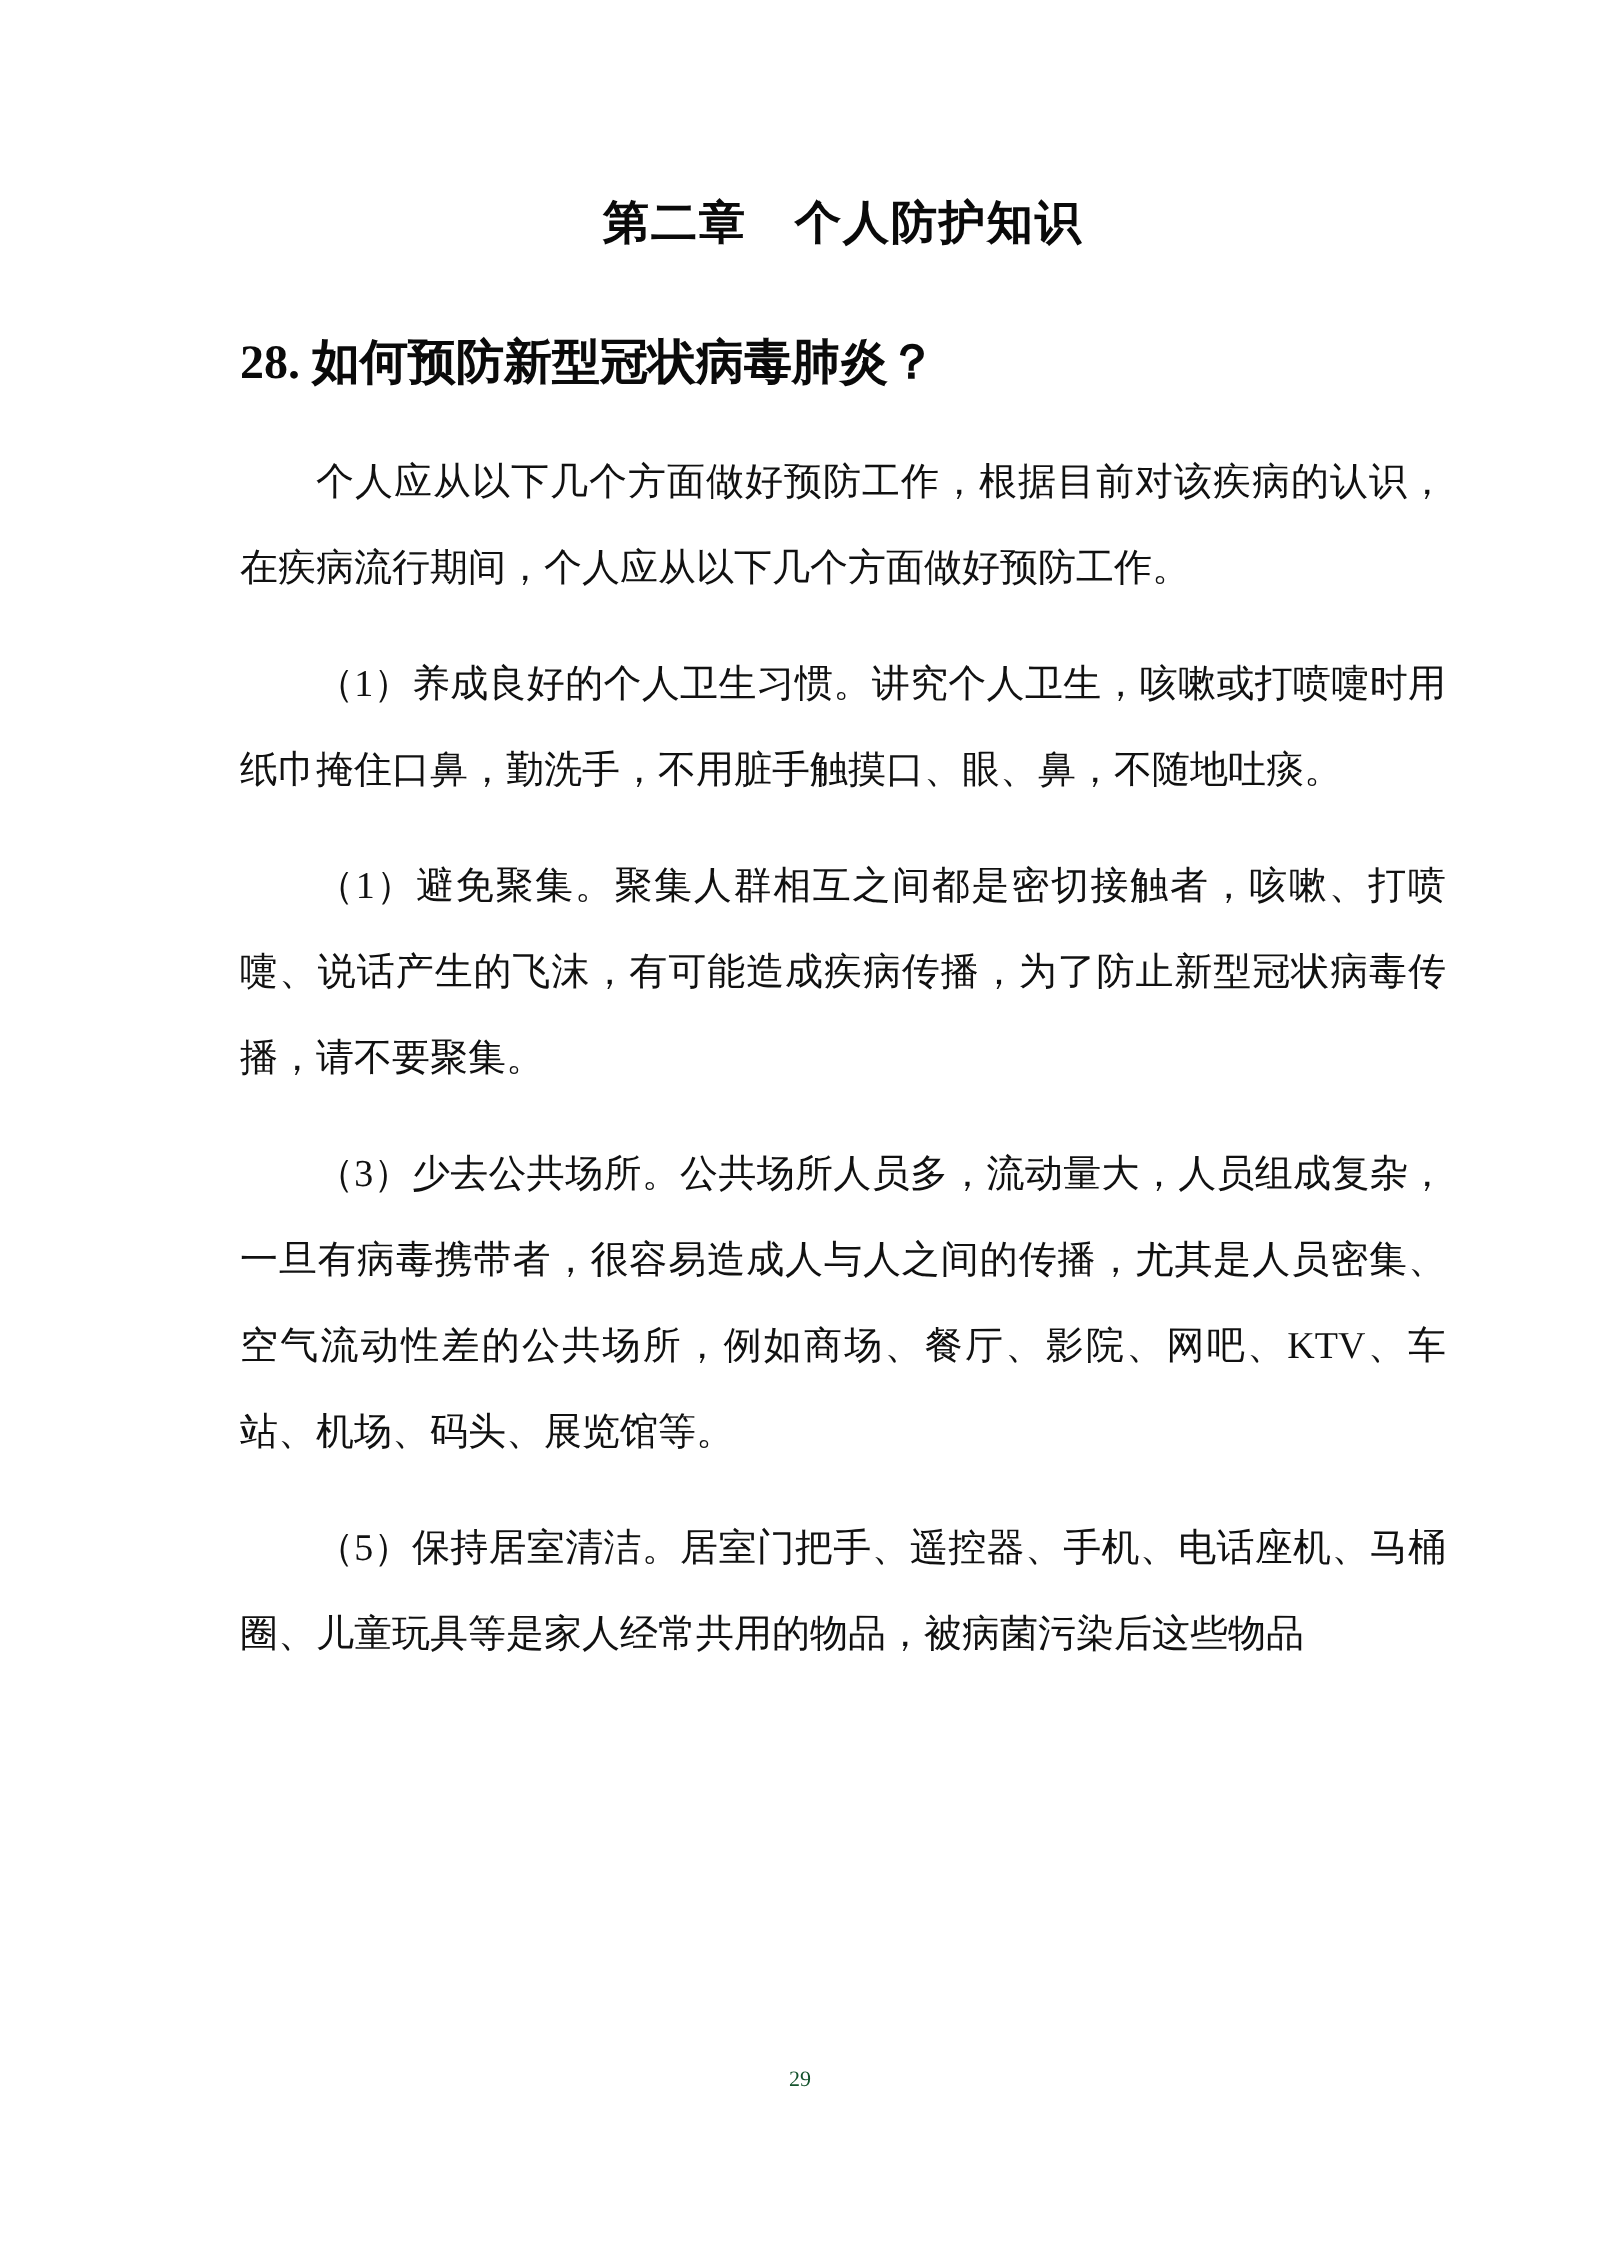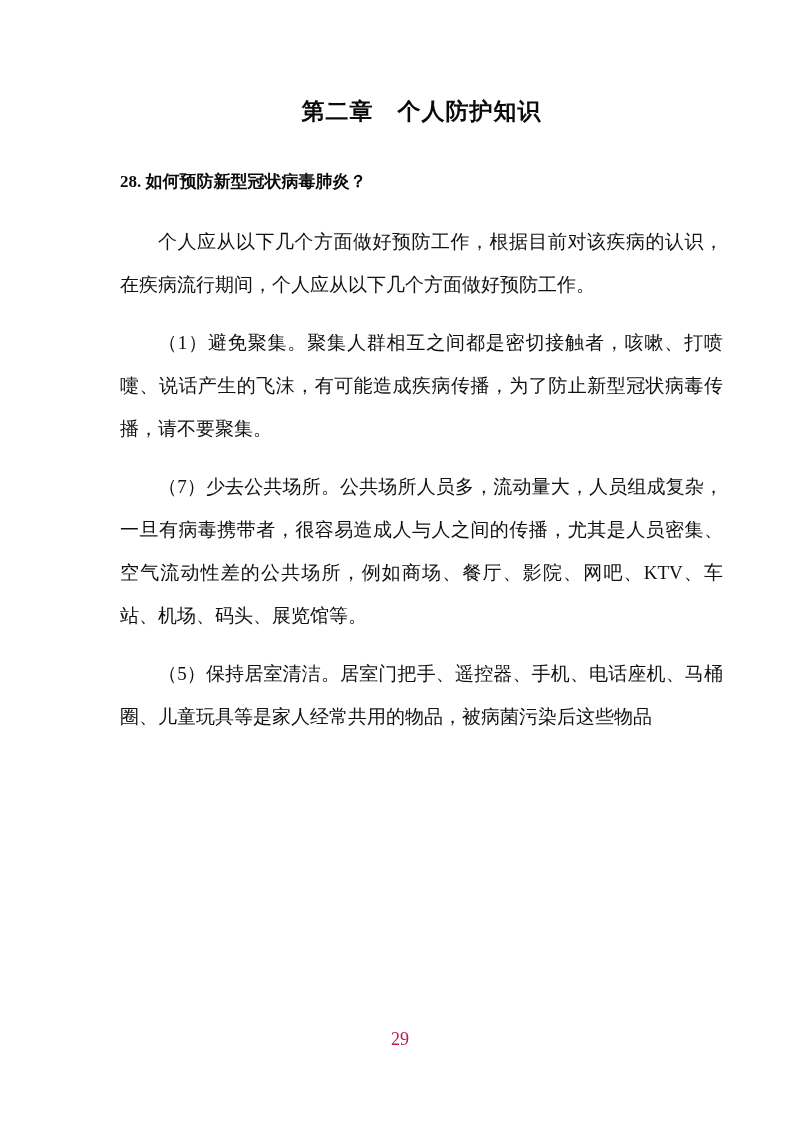--- a/index.html
+++ b/index.html
@@ -25,21 +25,21 @@
     font-family: "Liberation Sans", "DejaVu Sans", sans-serif;
     font-weight: bold;
     font-size: 23px;
     line-height: 32px;
     letter-spacing: 1px;
     color: #0a0a0a;
   }
   .question-heading {
     margin-top: 43px;
     font-weight: bold;
-    font-size: 17px;
+    font-size: 24px;
     line-height: 24px;
     color: #0a0a0a;
   }
   .body-paragraph {
     margin-top: 15px;
     font-size: 19px;
     line-height: 43px;
     text-align: justify;
     text-justify: inter-ideograph;
     text-indent: 2em;
@@ -49,39 +49,40 @@
     margin-top: 26px;
   }
   .page-footer {
     position: absolute;
     left: 0;
     top: 1030px;
     width: 800px;
     text-align: center;
   }
   .page-number {
-    font-size: 18px;
+    font-size: 11px;
     line-height: 18px;
-    color: #be185d;
+    color: #14532d;
   }
 </style>
 </head>
 <body>
 
 <div class="page">
   <div class="chapter-title">第二章　个人防护知识</div>
 
   <div class="question-heading">28. 如何预防新型冠状病毒肺炎？</div>
 
   <p class="body-paragraph first">个人应从以下几个方面做好预防工作，根据目前对该疾病的认识，在疾病流行期间，个人应从以下几个方面做好预防工作。</p>
 
+  <p class="body-paragraph">（1）养成良好的个人卫生习惯。讲究个人卫生，咳嗽或打喷嚏时用纸巾掩住口鼻，勤洗手，不用脏手触摸口、眼、鼻，不随地吐痰。</p>
 
   <p class="body-paragraph">（1）避免聚集。聚集人群相互之间都是密切接触者，咳嗽、打喷嚏、说话产生的飞沫，有可能造成疾病传播，为了防止新型冠状病毒传播，请不要聚集。</p>
 
-  <p class="body-paragraph">（7）少去公共场所。公共场所人员多，流动量大，人员组成复杂，一旦有病毒携带者，很容易造成人与人之间的传播，尤其是人员密集、空气流动性差的公共场所，例如商场、餐厅、影院、网吧、KTV、车站、机场、码头、展览馆等。</p>
+  <p class="body-paragraph">（3）少去公共场所。公共场所人员多，流动量大，人员组成复杂，一旦有病毒携带者，很容易造成人与人之间的传播，尤其是人员密集、空气流动性差的公共场所，例如商场、餐厅、影院、网吧、KTV、车站、机场、码头、展览馆等。</p>
 
 
   <p class="body-paragraph">（5）保持居室清洁。居室门把手、遥控器、手机、电话座机、马桶圈、儿童玩具等是家人经常共用的物品，被病菌污染后这些物品</p>
 </div>
 
 <div class="page-footer">
   <span class="page-number">29</span>
 </div>
 
 </body></html>

